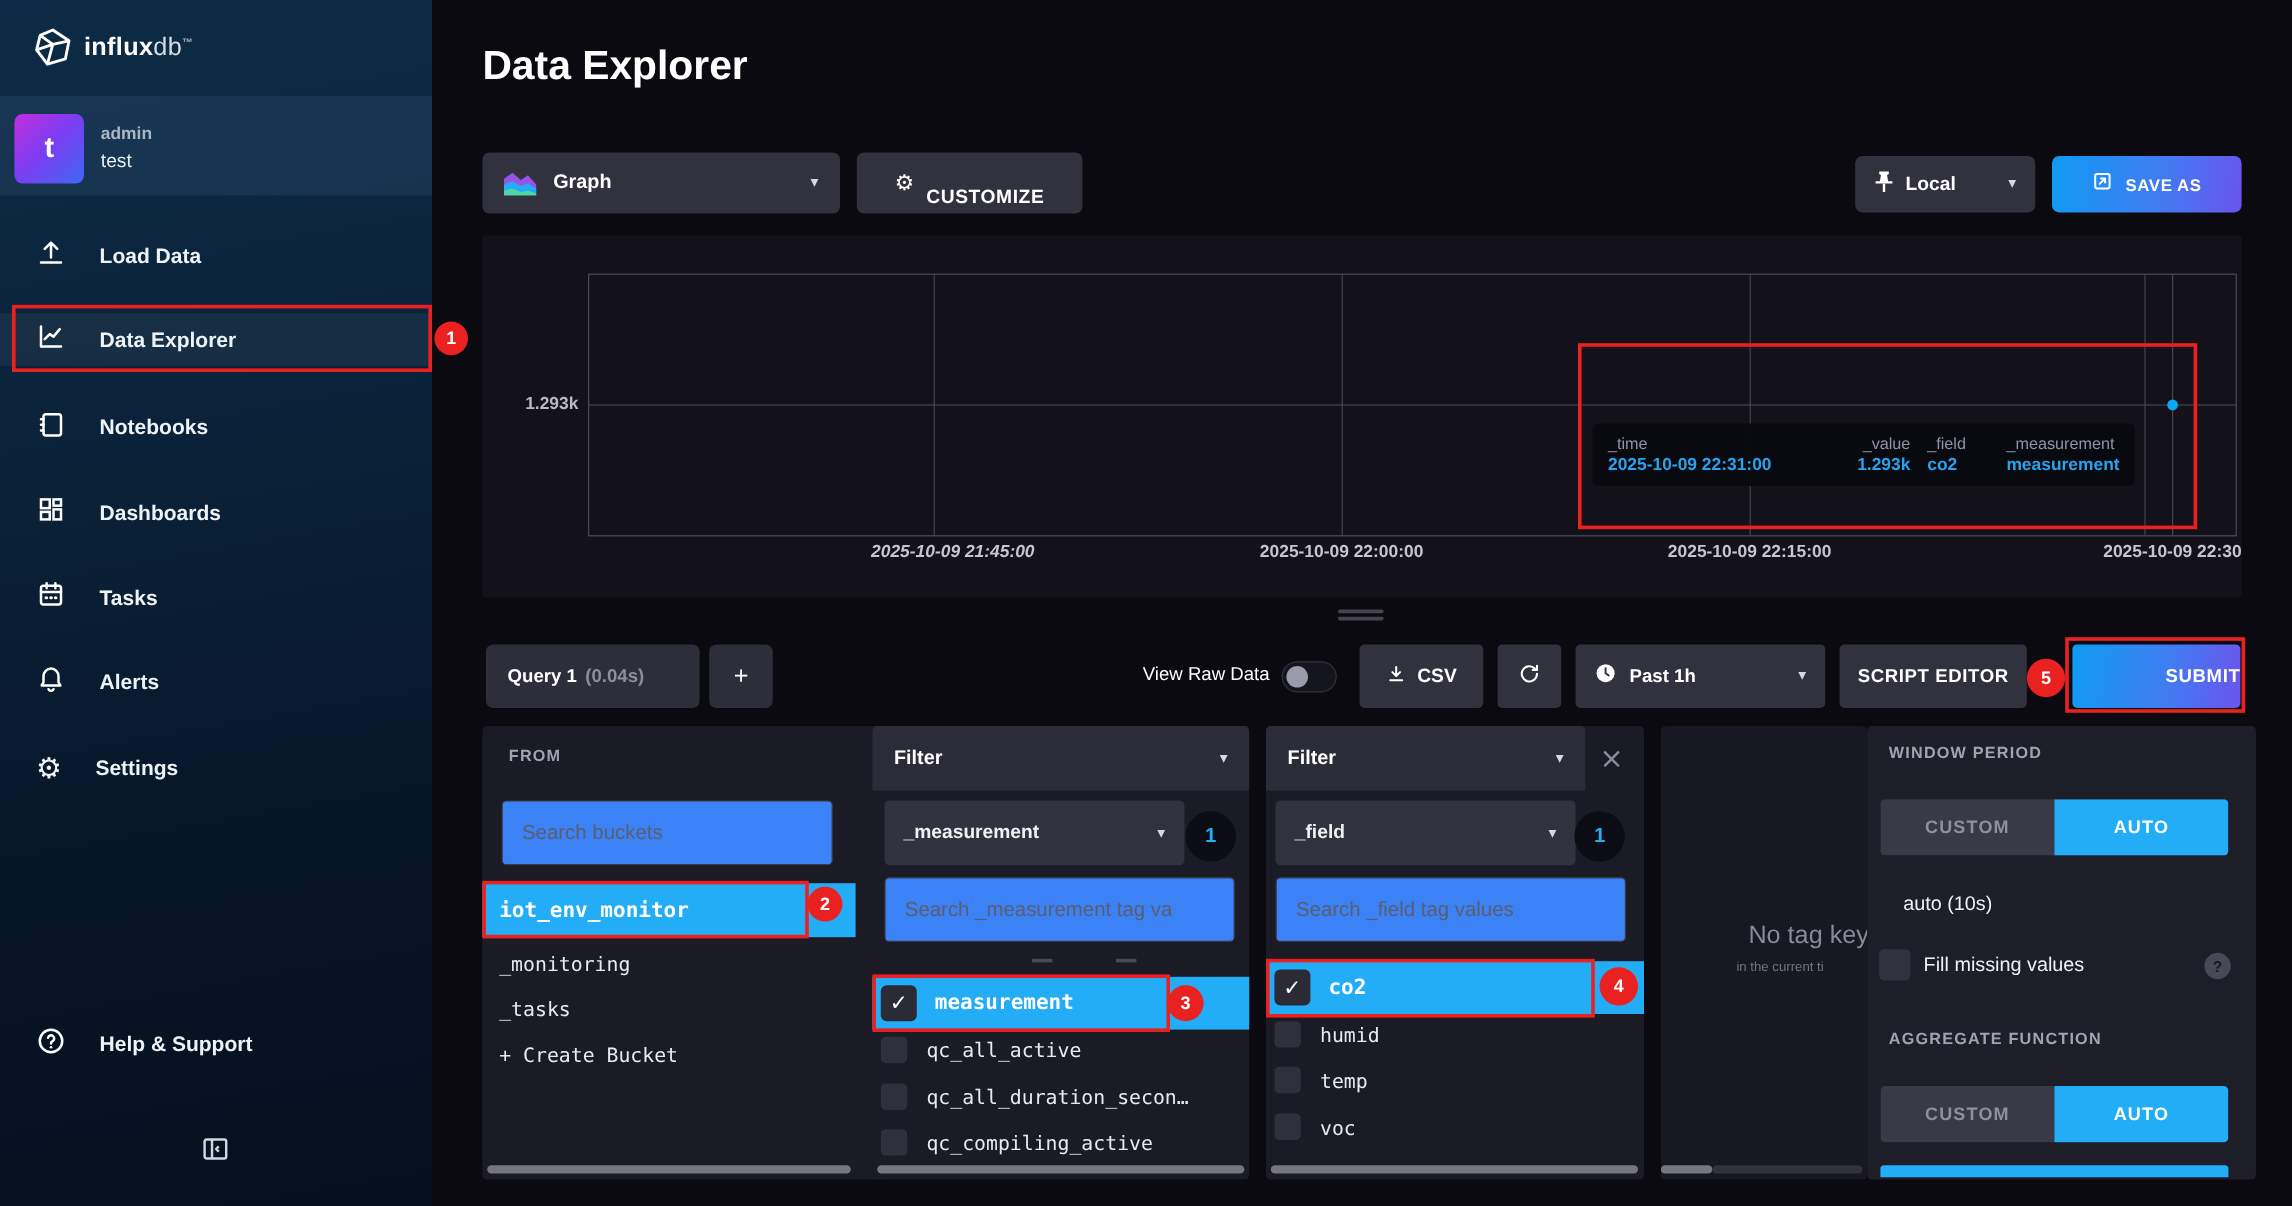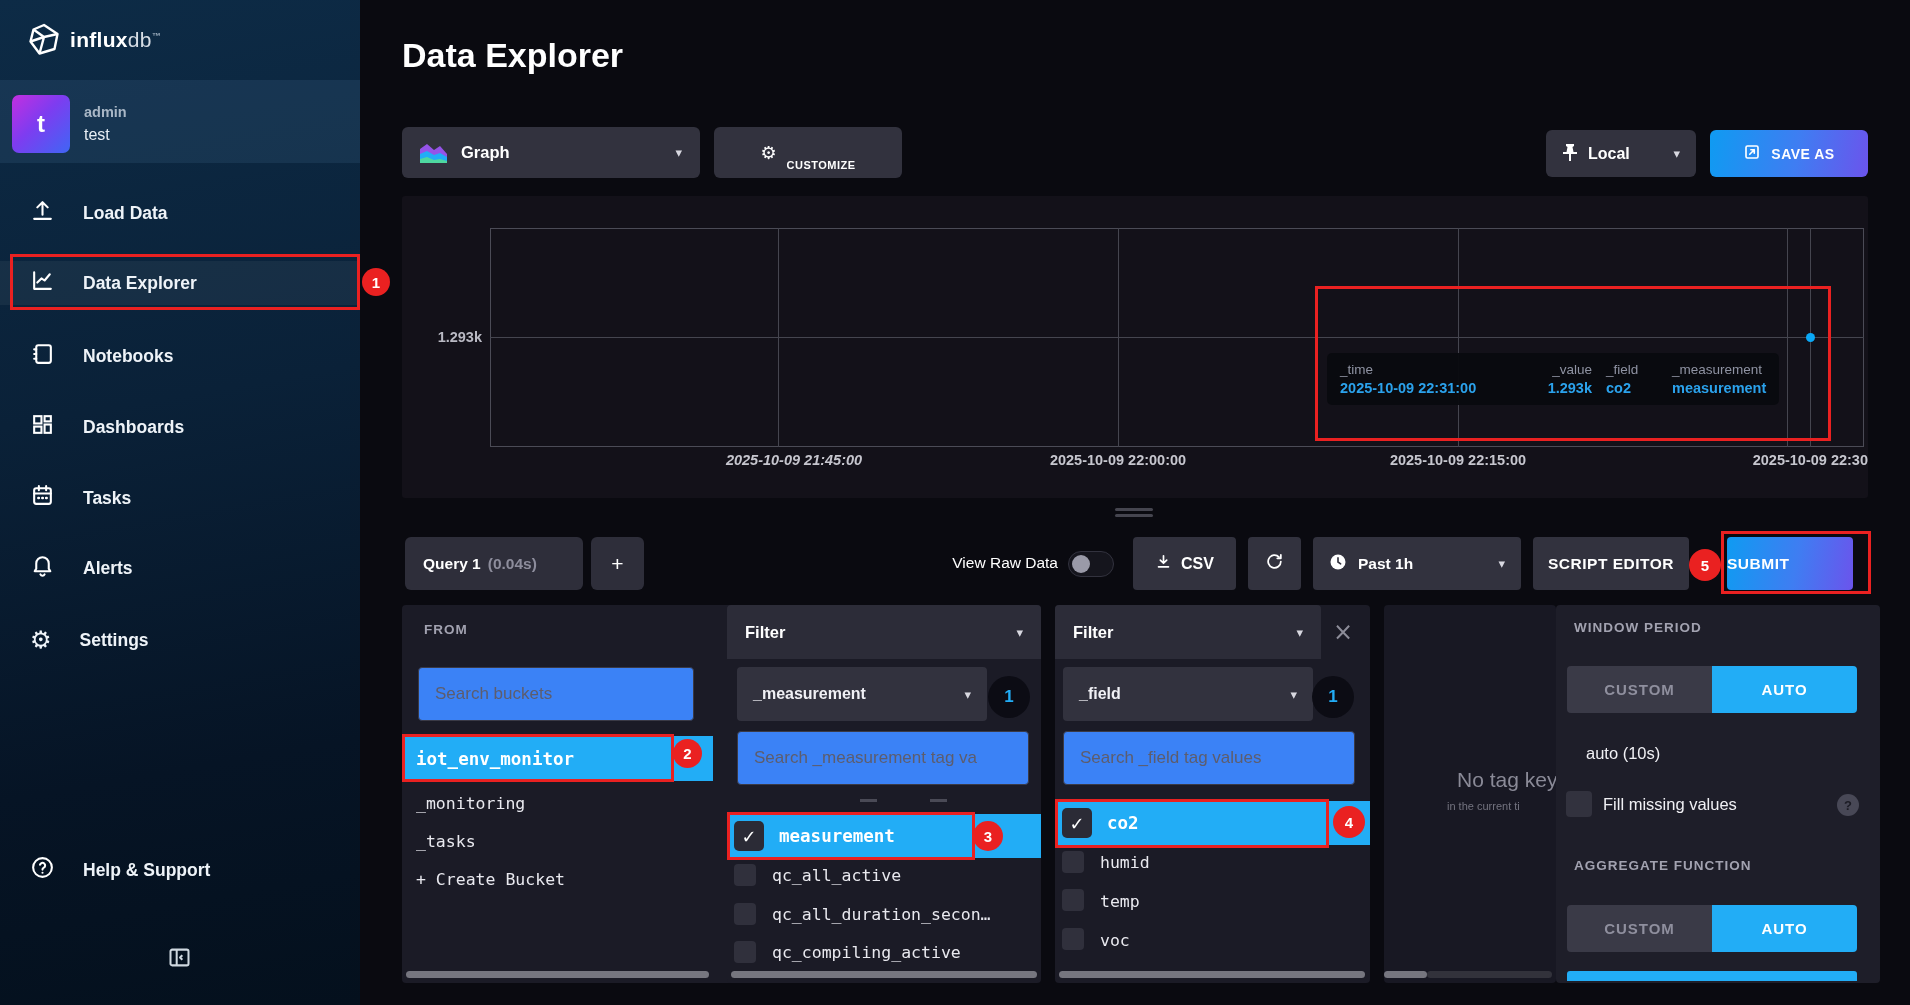--- a/index.html
+++ b/index.html
@@ -168,21 +168,21 @@
           <path d="M0 21v-9l7-3 7 4 6-2 7 4v6z" fill="#22ADF6"></path>
           <path d="M0 21v-4l7-2 7 3 6-1 7 2v2z" fill="#4ed8a0"></path>
         </svg>
     </span>
     <span style="font-size:16.5px;">Graph</span>
     <span class="chev glyph" style="margin-left:auto;">▾</span>
   </div>
 
   <div class="abs btn" style="left:714px;top:127px;width:188px;height:51px;justify-content:center;gap:10px;">
     <span class="glyph" style="font-size:18px;">⚙</span>
-    <span style="font-size:11px;letter-spacing:.5px;margin-top:25px;">CUSTOMIZE</span>
+    <span style="font-size:16px;letter-spacing:.5px;margin-top:25px;">CUSTOMIZE</span>
   </div>
 
   <div class="abs btn" style="left:1546px;top:130px;width:150px;height:47px;padding:0 16px;gap:10px;">
     <span><svg width="16" height="18" viewBox="0 0 16 18" fill="#fff">
           <path d="M4 1h8v2l-1.5 1 1 5H15v2H1V9h3.5l1-5L4 3z"></path>
           <rect x="7" y="11" width="2" height="7"></rect>
         </svg></span>
     <span style="font-size:16px;">Local</span>
     <span class="chev glyph" style="margin-left:auto;">▾</span>
   </div>
@@ -259,21 +259,21 @@
     <span><svg width="18" height="18" viewBox="0 0 24 24">
           <circle cx="12" cy="12" r="10" fill="#fff"></circle>
           <path d="M12 6.5V12l3.5 2.5" stroke="#32323e" stroke-width="2.2" fill="none" stroke-linecap="round"></path>
         </svg></span>
     <span style="font-size:15.5px;">Past 1h</span>
     <span class="chev glyph" style="margin-left:auto;">▾</span>
   </div>
   <div class="abs btn" style="left:1533px;top:537px;width:156px;height:53px;justify-content:center;border-radius:4px;">
     <span style="font-size:15.5px;letter-spacing:.5px;">SCRIPT EDITOR</span>
   </div>
-  <div class="abs btn grad-blue" style="left:1727px;top:537px;width:126px;height:53px;justify-content:flex-start;border-radius:4px;">
+  <div class="abs btn grad-blue" style="left:1727px;top:537px;width:140px;height:53px;justify-content:flex-end;border-radius:4px;">
     <span style="font-size:15.5px;letter-spacing:.5px;">SUBMIT</span>
   </div>
   <div class="abs ann-box" style="left:1721px;top:531px;width:150px;height:63px;"></div>
   <div class="abs ann-num" style="left:1689px;top:549px;width:32px;height:32px;">5</div>
 
   <div class="abs panel" style="left:402px;top:605px;width:336px;height:378px;">
     <div class="abs sec-title" style="left:22px;top:17px;">FROM</div>
     <div class="abs" style="left:16px;top:62px;width:276px;height:54px;">
       <input class="inp" placeholder="Search buckets" style="">
     </div>

